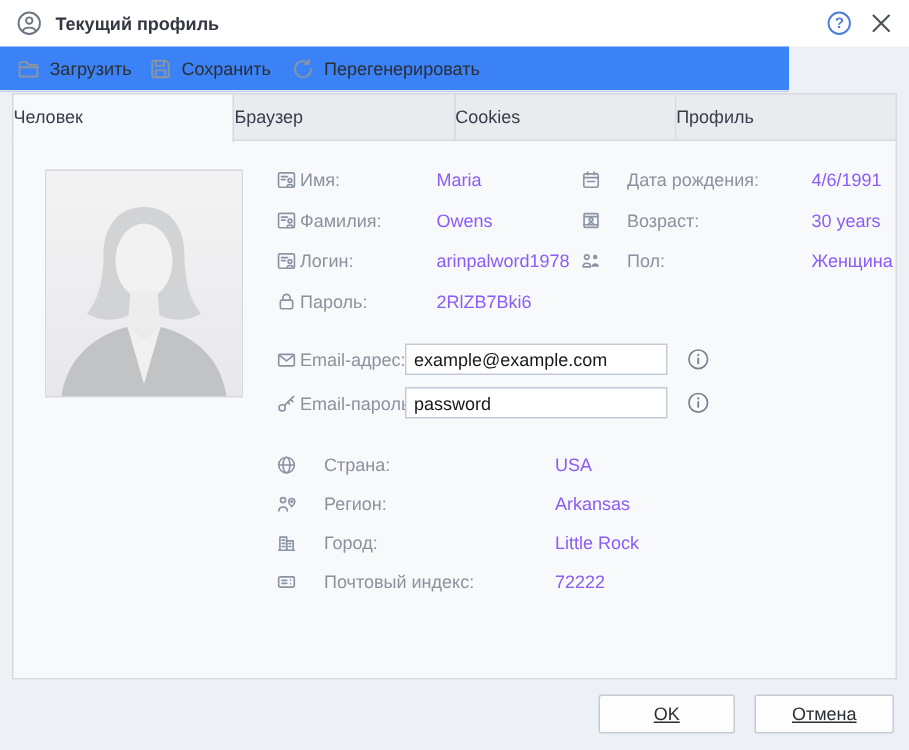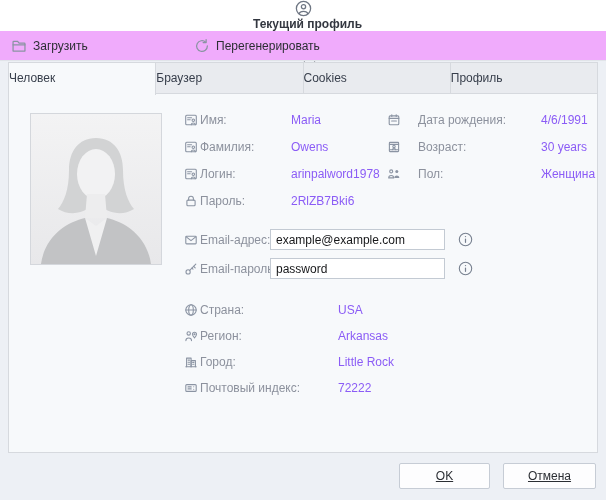--- a/index.html
+++ b/index.html
@@ -2,26 +2,26 @@
 <html><head>
 <meta charset="utf-8">
 <style>
   * { margin:0; padding:0; box-sizing:border-box; }
   html,body { width:606px; height:500px; }
   body { font-family:"Liberation Sans",sans-serif; font-size:12px; background:#edf0f5; }
   .dialog { position:relative; width:606px; height:500px; background:#edf0f5; overflow:hidden; }
 
   
   .titlebar { position:absolute; top:0; left:0; width:606px; height:31px; background:#ffffff;
-              display:flex; align-items:center; padding:0 11px;flex-direction:column; }
+              display:flex; align-items:center; padding:0 11px; }
   .titlebar .title { font-weight:bold; color:#333740; margin-left:9px; flex:1; }
   .tb-icnbtn { background:none; border:none; padding:0; margin-left:12px; display:flex; align-items:center; cursor:default; }
 
   
-  .toolbar { position:absolute; top:31px; left:0; width:606px; height:30px; background:#f0abfc;
+  .toolbar { position:absolute; top:31px; left:0; width:526px; height:30px; background:#3b82f6;
              border-bottom:1px solid #e1e4e9; }
   .tbtn { position:absolute; top:0; height:29px; display:flex; align-items:center; gap:6px;
           background:none; border:none; font:12px "Liberation Sans",sans-serif; color:#2b2e33; cursor:default; }
   #tb-load { left:11px; } #tb-save { left:99px; } #tb-regen { left:194px; }
 
   
   .tabstrip { position:absolute; left:8px; top:62px; width:590px; height:32px; display:flex; z-index:2; }
   .tab { flex:1; background:#e9ebef; border:1px solid #d6d9de; border-left:none; text-align:left;
          line-height:30px; color:#373e4b; cursor:default; }
   .tab:first-child { border-left:1px solid #d6d9de; }
@@ -48,21 +48,21 @@
   #grp-demo { left:387px; top:106px; }
   #grp-demo .row { height:27px; }
   #grp-demo .lbl { width:102px;margin-left:15px; }
   #grp-email { left:184px; top:225px; }
   #grp-email .row { height:29px; }
   #grp-email .lbl { width:70px; }
   .inp { width:175px; height:21px; border:1px solid #c3cad3; background:#fff; padding:0 5px;
          font:12px "Liberation Sans",sans-serif; color:#17181a; }
   .infob { background:none; border:none; padding:0; margin-left:13px; display:flex; align-items:center; cursor:default; }
   #grp-loc { left:184px; top:297px; }
-  #grp-loc .row { height:26px; }
+  #grp-loc .row { height:26px;gap:16px; }
   #grp-loc .lbl { width:117px; }
 
   
   .fbtn { position:absolute; top:463px; height:26px; background:#fdfdfe; border:1px solid #c6ccd5;
           border-radius:2px; font:12px "Liberation Sans",sans-serif; color:#2b2e33; cursor:default;text-decoration:underline; }
   #btn-ok { left:399px; width:91px; }
   #btn-cancel { left:503px; width:93px; }
 
   
   .ic { stroke:#8b94a3; fill:none; stroke-width:1.1; stroke-linecap:round; stroke-linejoin:round; }
@@ -96,20 +96,30 @@
 
   <div class="toolbar">
     <button class="tbtn" id="tb-load">
       <span style="display:flex">
         <svg width="16" height="16" viewBox="0 0 14 14" class="ic">
           <path d="M1.8 11.4 V3.6 a.6.6 0 0 1 .6-.6 h3.4 l1.3 1.5 h4.5 a.6.6 0 0 1 .6.6 v6.3 z"></path>
           <path d="M1.8 6 h10.4"></path>
         </svg>
       </span>
       <span>Загрузить</span>
+    </button>
+    <button class="tbtn" id="tb-save">
+      <span style="display:flex">
+        <svg width="16" height="16" viewBox="0 0 14 14" class="ic">
+          <path d="M2.2 3.2 a1 1 0 0 1 1-1 h7 l1.6 1.7 v7 a1 1 0 0 1 -1 1 h-7.6 a1 1 0 0 1 -1-1 z"></path>
+          <path d="M4.4 2.4 v2.8 h4.6 v-2.8"></path>
+          <rect x="4.2" y="7.8" width="5.6" height="4"></rect>
+        </svg>
+      </span>
+      <span>Сохранить</span>
     </button>
     <button class="tbtn" id="tb-regen">
       <span style="display:flex">
         <svg width="16" height="16" viewBox="0 0 14 14" class="ic">
           <path d="M11.7 7 a4.7 4.7 0 1 1 -1.5-3.4"></path>
           <path d="M10.6 1.4 v2.6 h-2.6"></path>
         </svg>
       </span>
       <span>Перегенерировать</span>
     </button>

